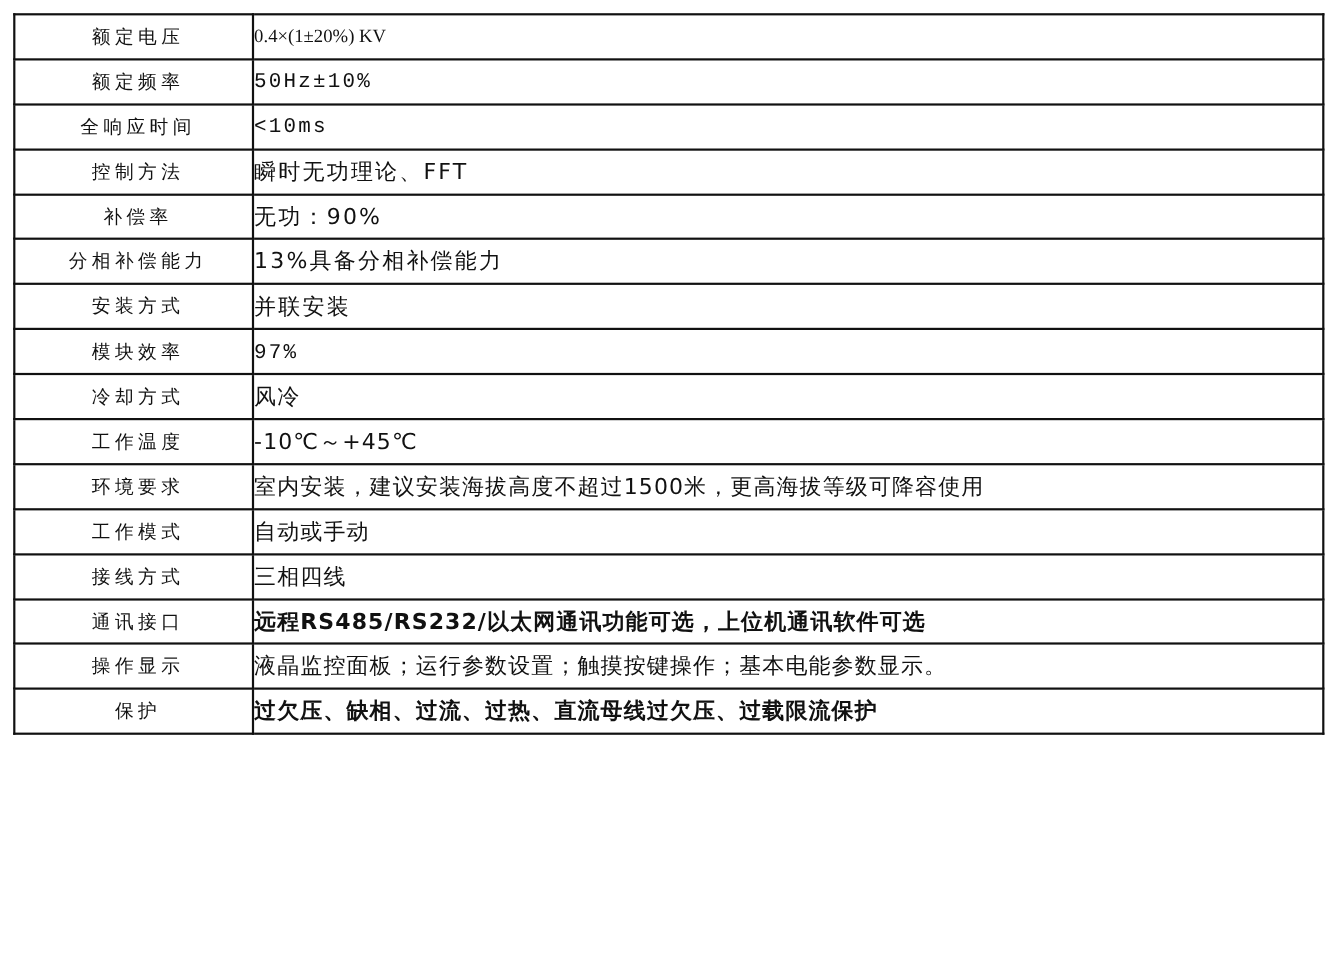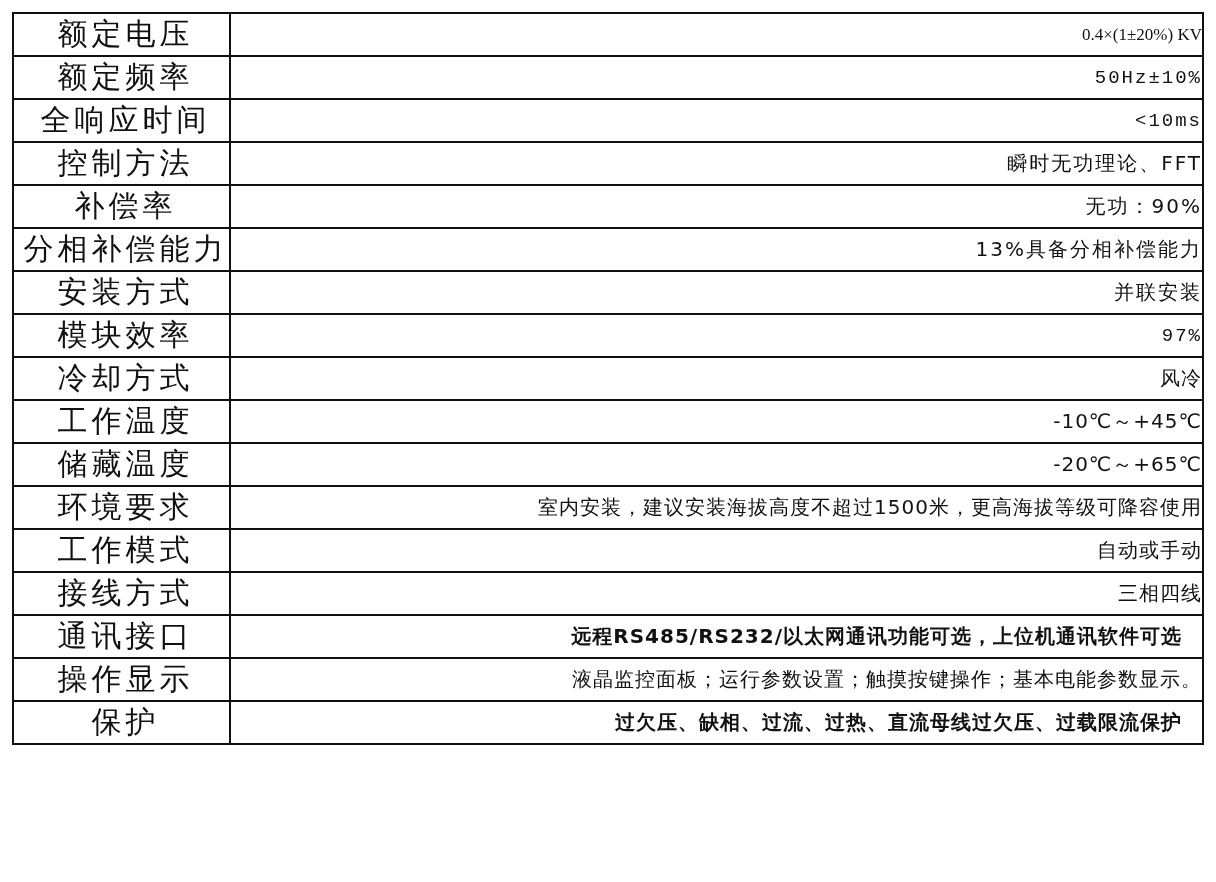--- a/index.html
+++ b/index.html
@@ -28,26 +28,26 @@
     height: 38.9px;
     padding: 0;
     vertical-align: middle;
     white-space: nowrap;
     overflow: hidden;
   }
   .col-label { width: 217px; }
   .col-value { width: auto; }
   .label-cell {
     text-align: center;
-    font-size: 30px;
+    font-size: 17px;
     letter-spacing: 4px;
     padding-left: 8px !important;
   }
   .value-cell {
-    text-align: right;
+    text-align: left;
     font-size: 20px;
     letter-spacing: 1px;
   }
   .value-cell.small-serif {
     font-family: "Liberation Serif", serif;
     font-size: 17px;
     letter-spacing: 0;
   }
   .value-cell.mono {
     font-family: "Liberation Mono", monospace;
@@ -107,24 +107,20 @@
     </tr>
     <tr>
       <td class="label-cell">冷却方式</td>
       <td class="value-cell">风冷</td>
     </tr>
     <tr>
       <td class="label-cell">工作温度</td>
       <td class="value-cell">-10℃～+45℃</td>
     </tr>
     <tr>
-      <td class="label-cell">储藏温度</td>
-      <td class="value-cell">-20℃～+65℃</td>
-    </tr>
-    <tr>
       <td class="label-cell">环境要求</td>
       <td class="value-cell">室内安装，建议安装海拔高度不超过1500米，更高海拔等级可降容使用</td>
     </tr>
     <tr>
       <td class="label-cell">工作模式</td>
       <td class="value-cell">自动或手动</td>
     </tr>
     <tr>
       <td class="label-cell">接线方式</td>
       <td class="value-cell">三相四线</td>

